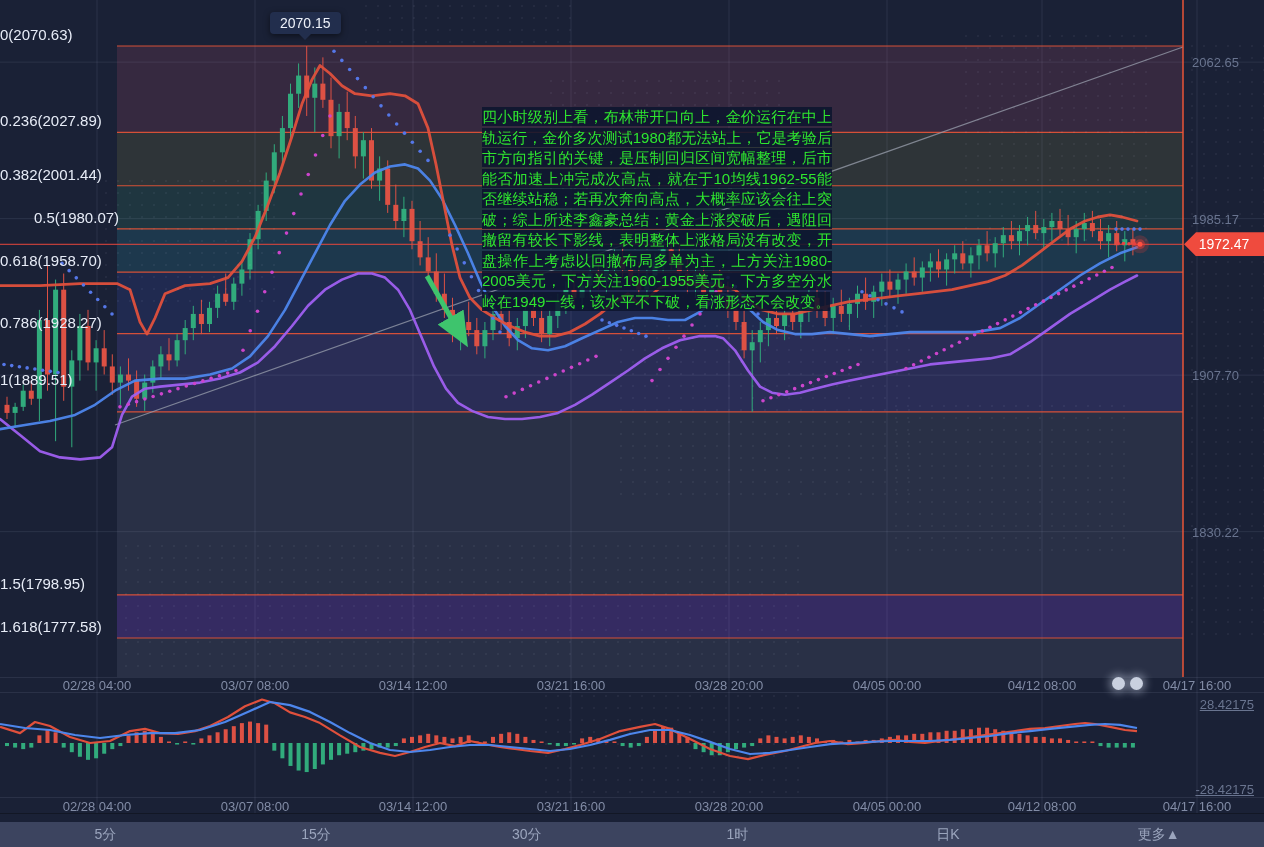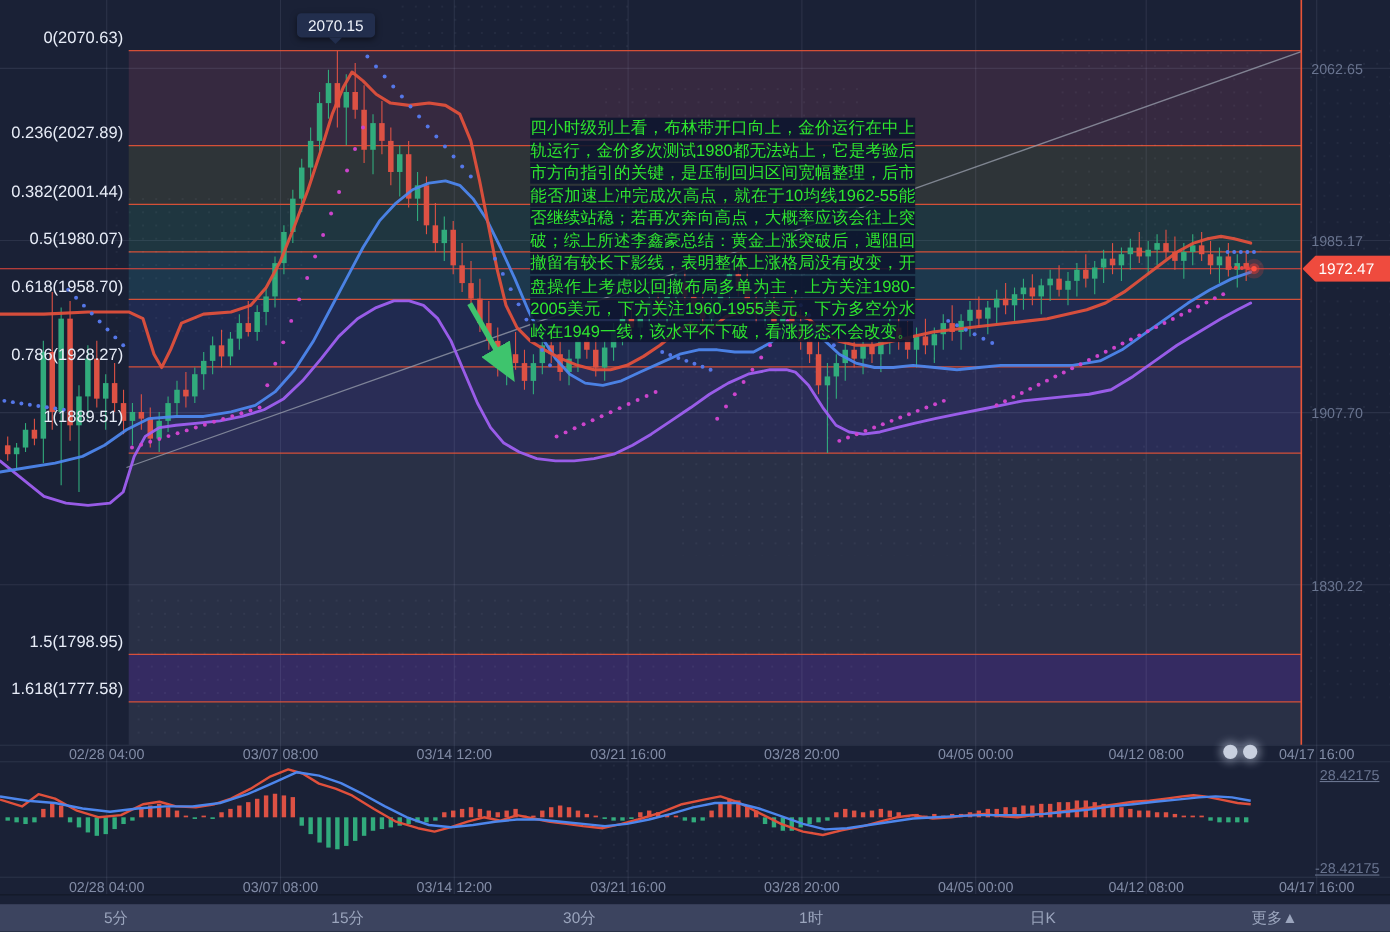--- a/index.html
+++ b/index.html
@@ -2,21 +2,21 @@
 <html><head>
 <meta charset="utf-8">
 <style>
   html,body{margin:0;padding:0;background:#10141f;}
   #app{position:relative;width:1264px;height:847px;background:#1a2136;overflow:hidden;
        font-family:"Liberation Sans","DejaVu Sans",sans-serif;}
   .dots{position:absolute;pointer-events:none;
         background-image:radial-gradient(rgba(220,230,255,0.05) 1.2px, transparent 1.3px);
         background-size:12px 12px;}
   #chart-svg-wrap{position:absolute;left:0;top:0;width:1264px;height:813px;}
-  .fib-label{position:absolute;left:0;width:112px;text-align:right;color:#e7ecf7;font-size:15px;
+  .fib-label{position:absolute;left:0;width:112px;color:#e7ecf7;font-size:15px;
              white-space:nowrap;}
   .ylab{position:absolute;left:1192px;color:#69748f;font-size:13px;white-space:nowrap;}
   .xlab{position:absolute;width:120px;text-align:center;color:#828ca6;font-size:13px;top:678px;
         white-space:nowrap;}
   .xlab.row2{top:799px;}
   .macd-lab{position:absolute;left:1130px;width:124px;text-align:right;color:#69748f;font-size:13px;text-decoration:underline;}
   #tooltip{position:absolute;background:#222e4d;border-radius:4px;color:#eef2fa;font-size:14px;
            padding:3px 10px;box-shadow:0 2px 6px rgba(0,0,0,.5);}
   #tooltip:after{content:"";position:absolute;left:50%;bottom:-6px;margin-left:-6px;
            border-left:6px solid transparent;border-right:6px solid transparent;
@@ -670,21 +670,21 @@
   <div class="dots" style="left:615px;top:320px;width:305px;height:185px"></div>
   <div class="dots" style="left:890px;top:400px;width:235px;height:155px"></div>
   <div class="dots" style="left:120px;top:540px;width:685px;height:130px"></div>
   <div class="dots" style="left:960px;top:30px;width:195px;height:215px"></div>
   <div class="dots" style="left:1186px;top:40px;width:78px;height:600px"></div>
   <div class="dots" style="left:540px;top:690px;width:265px;height:105px"></div>
 
   <div class="fib-label" style="top: 26px;">0(2070.63)</div>
   <div class="fib-label" style="top: 112.339px;">0.236(2027.89)</div>
   <div class="fib-label" style="top: 165.771px;">0.382(2001.44)</div>
-  <div class="fib-label" style="top: 208.94px;">0.5(1980.07)</div>
+  <div class="fib-label" style="top: 208.94px; margin-left: 34px;">0.5(1980.07)</div>
   <div class="fib-label" style="top: 252.11px;">0.618(1958.70)</div>
   <div class="fib-label" style="top: 313.581px;">0.786(1928.27)</div>
   <div class="fib-label" style="top: 371px;">1(1889.51)</div>
   <div class="fib-label" style="top: 574.821px;">1.5(1798.95)</div>
   <div class="fib-label" style="top: 617.99px;">1.618(1777.58)</div>
 
   <div class="ylab" style="top: 55.1204px;">2062.65</div>
   <div class="ylab" style="top: 211.638px;">1985.17</div>
   <div class="ylab" style="top: 368.135px;">1907.70</div>
   <div class="ylab" style="top: 524.652px;">1830.22</div>

